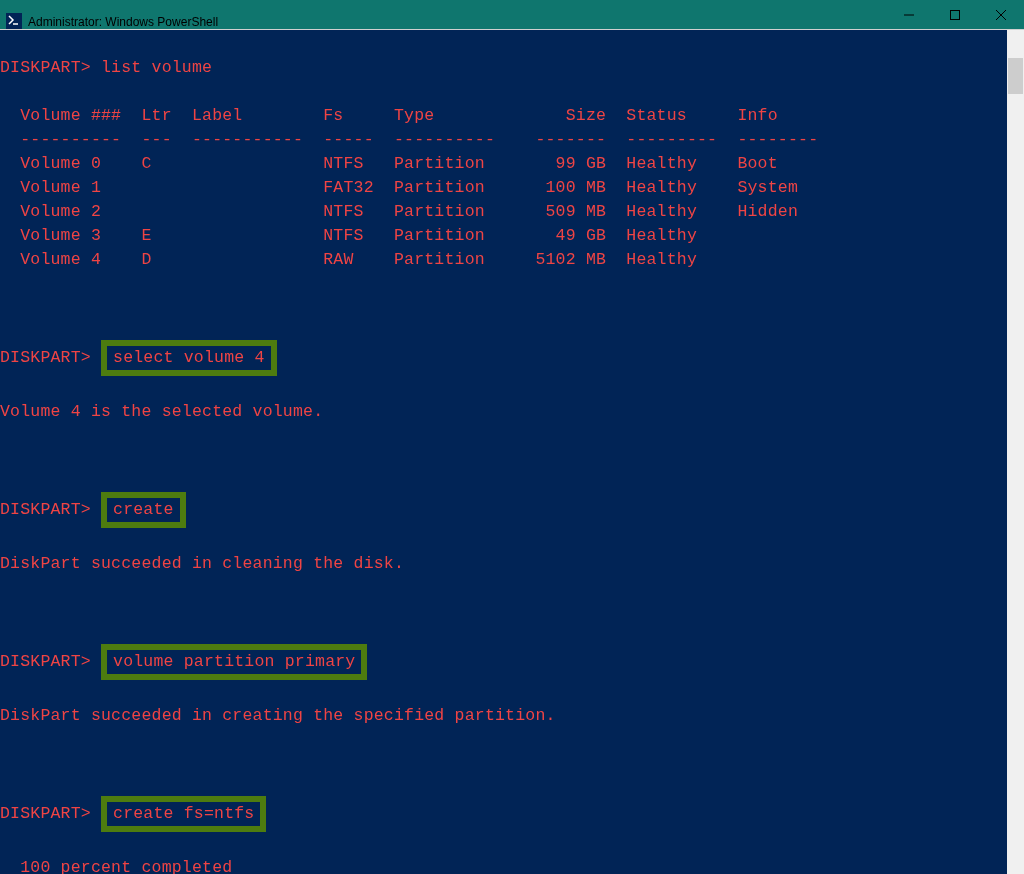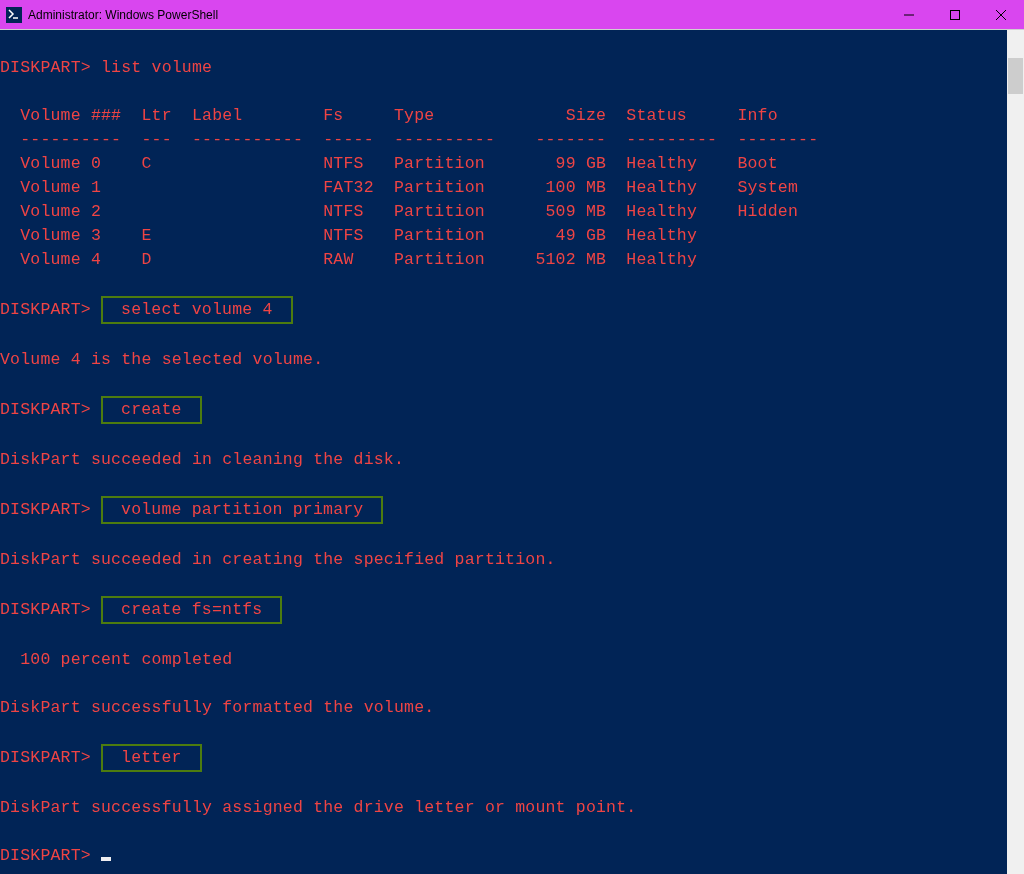--- a/index.html
+++ b/index.html
@@ -6,23 +6,23 @@
     body {
       width: 1024px;
       height: 874px;
       background: #012456;
       font-family: Consolas, 'Courier New', monospace;
       overflow: hidden;
       position: relative;
     }
     .titlebar {
       height: 30px;
-      background: #d946ef;
+      background: #0f766e;
       display: flex;
-      align-items: center;
+      align-items: flex-end;
       padding-left: 6px;
       border-bottom: 1px solid #d0d0d0;
     }
     .titlebar-icon {
       width: 16px;
       height: 16px;
       background: #012456;
       display: flex;
       align-items: center;
       justify-content: center;
@@ -74,24 +74,25 @@
     }
     .scroll-thumb {
       position: absolute;
       top: 28px;
       left: 1px;
       width: 15px;
       height: 36px;
       background: #cdcdcd;
     }
     .hl {
-      border: 2px solid #4d7c0f;
+      border: 6px solid #4d7c0f;
       display: inline-block;
-      padding: 0 18px;
+      padding: 0 6px;
       line-height: 24px;
+      margin-top: 44px;
     }
     .cursor {
       display:inline-block;
       width: 10px;
       height: 4px;
       background: #eeedf0;
       vertical-align: -1px;
     }
   </style>
 </head>

